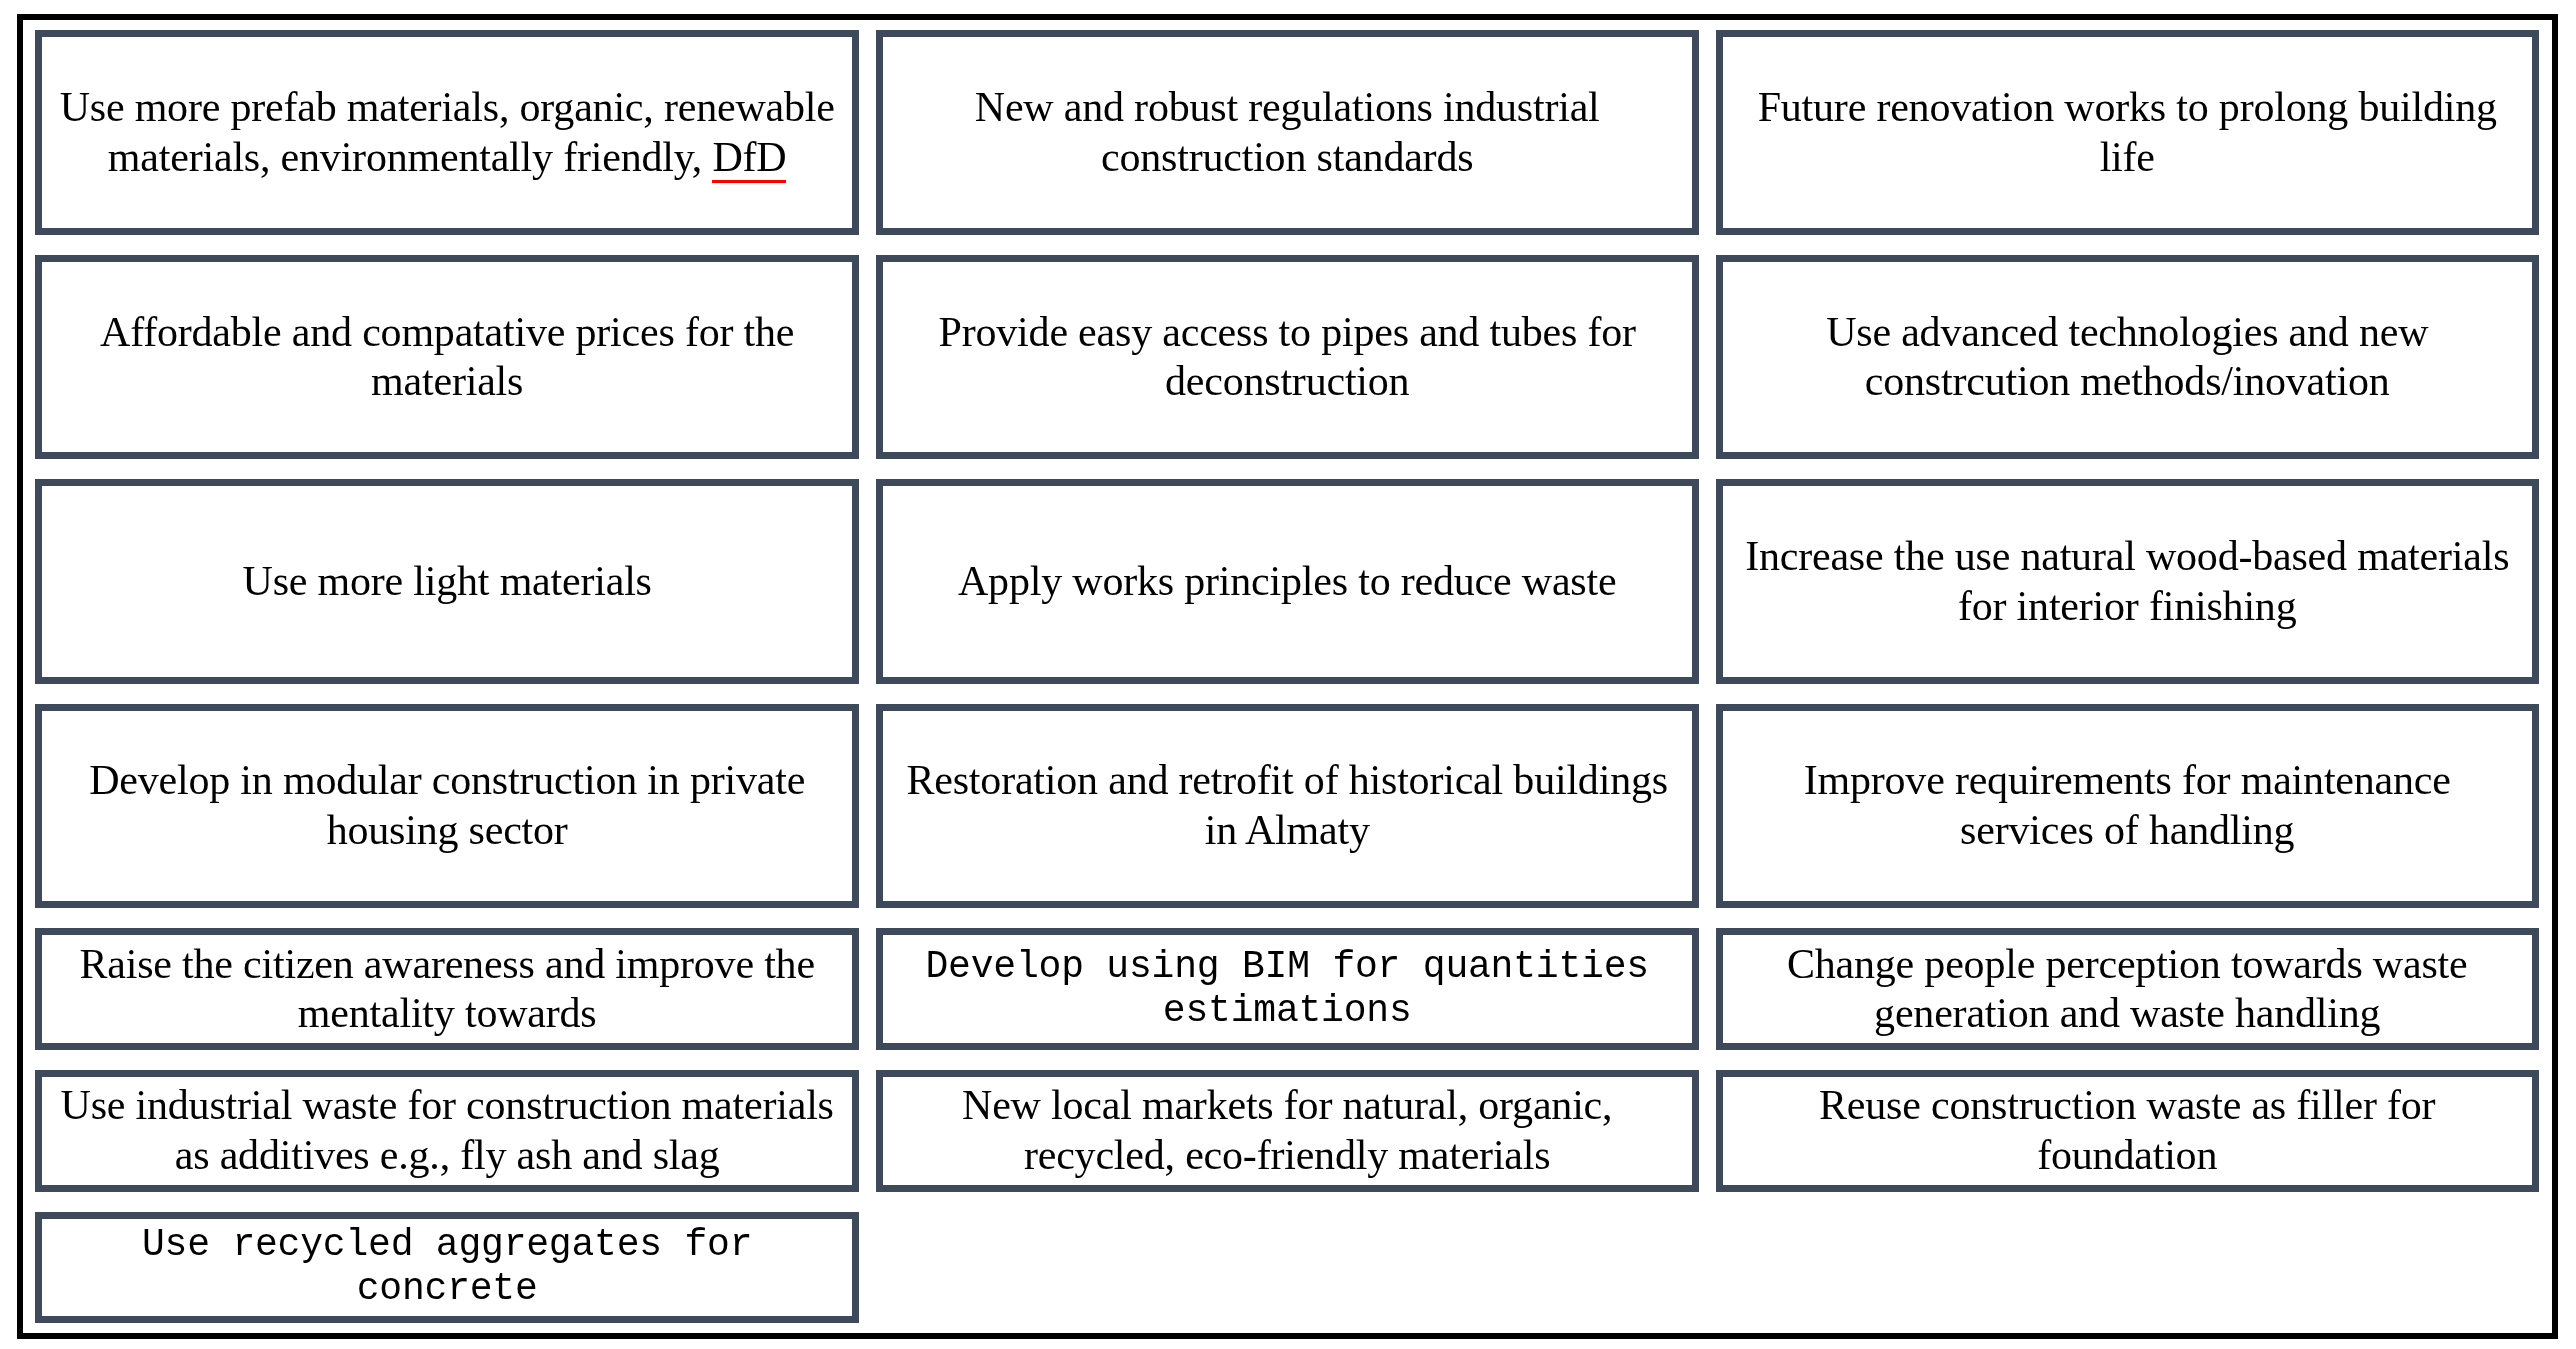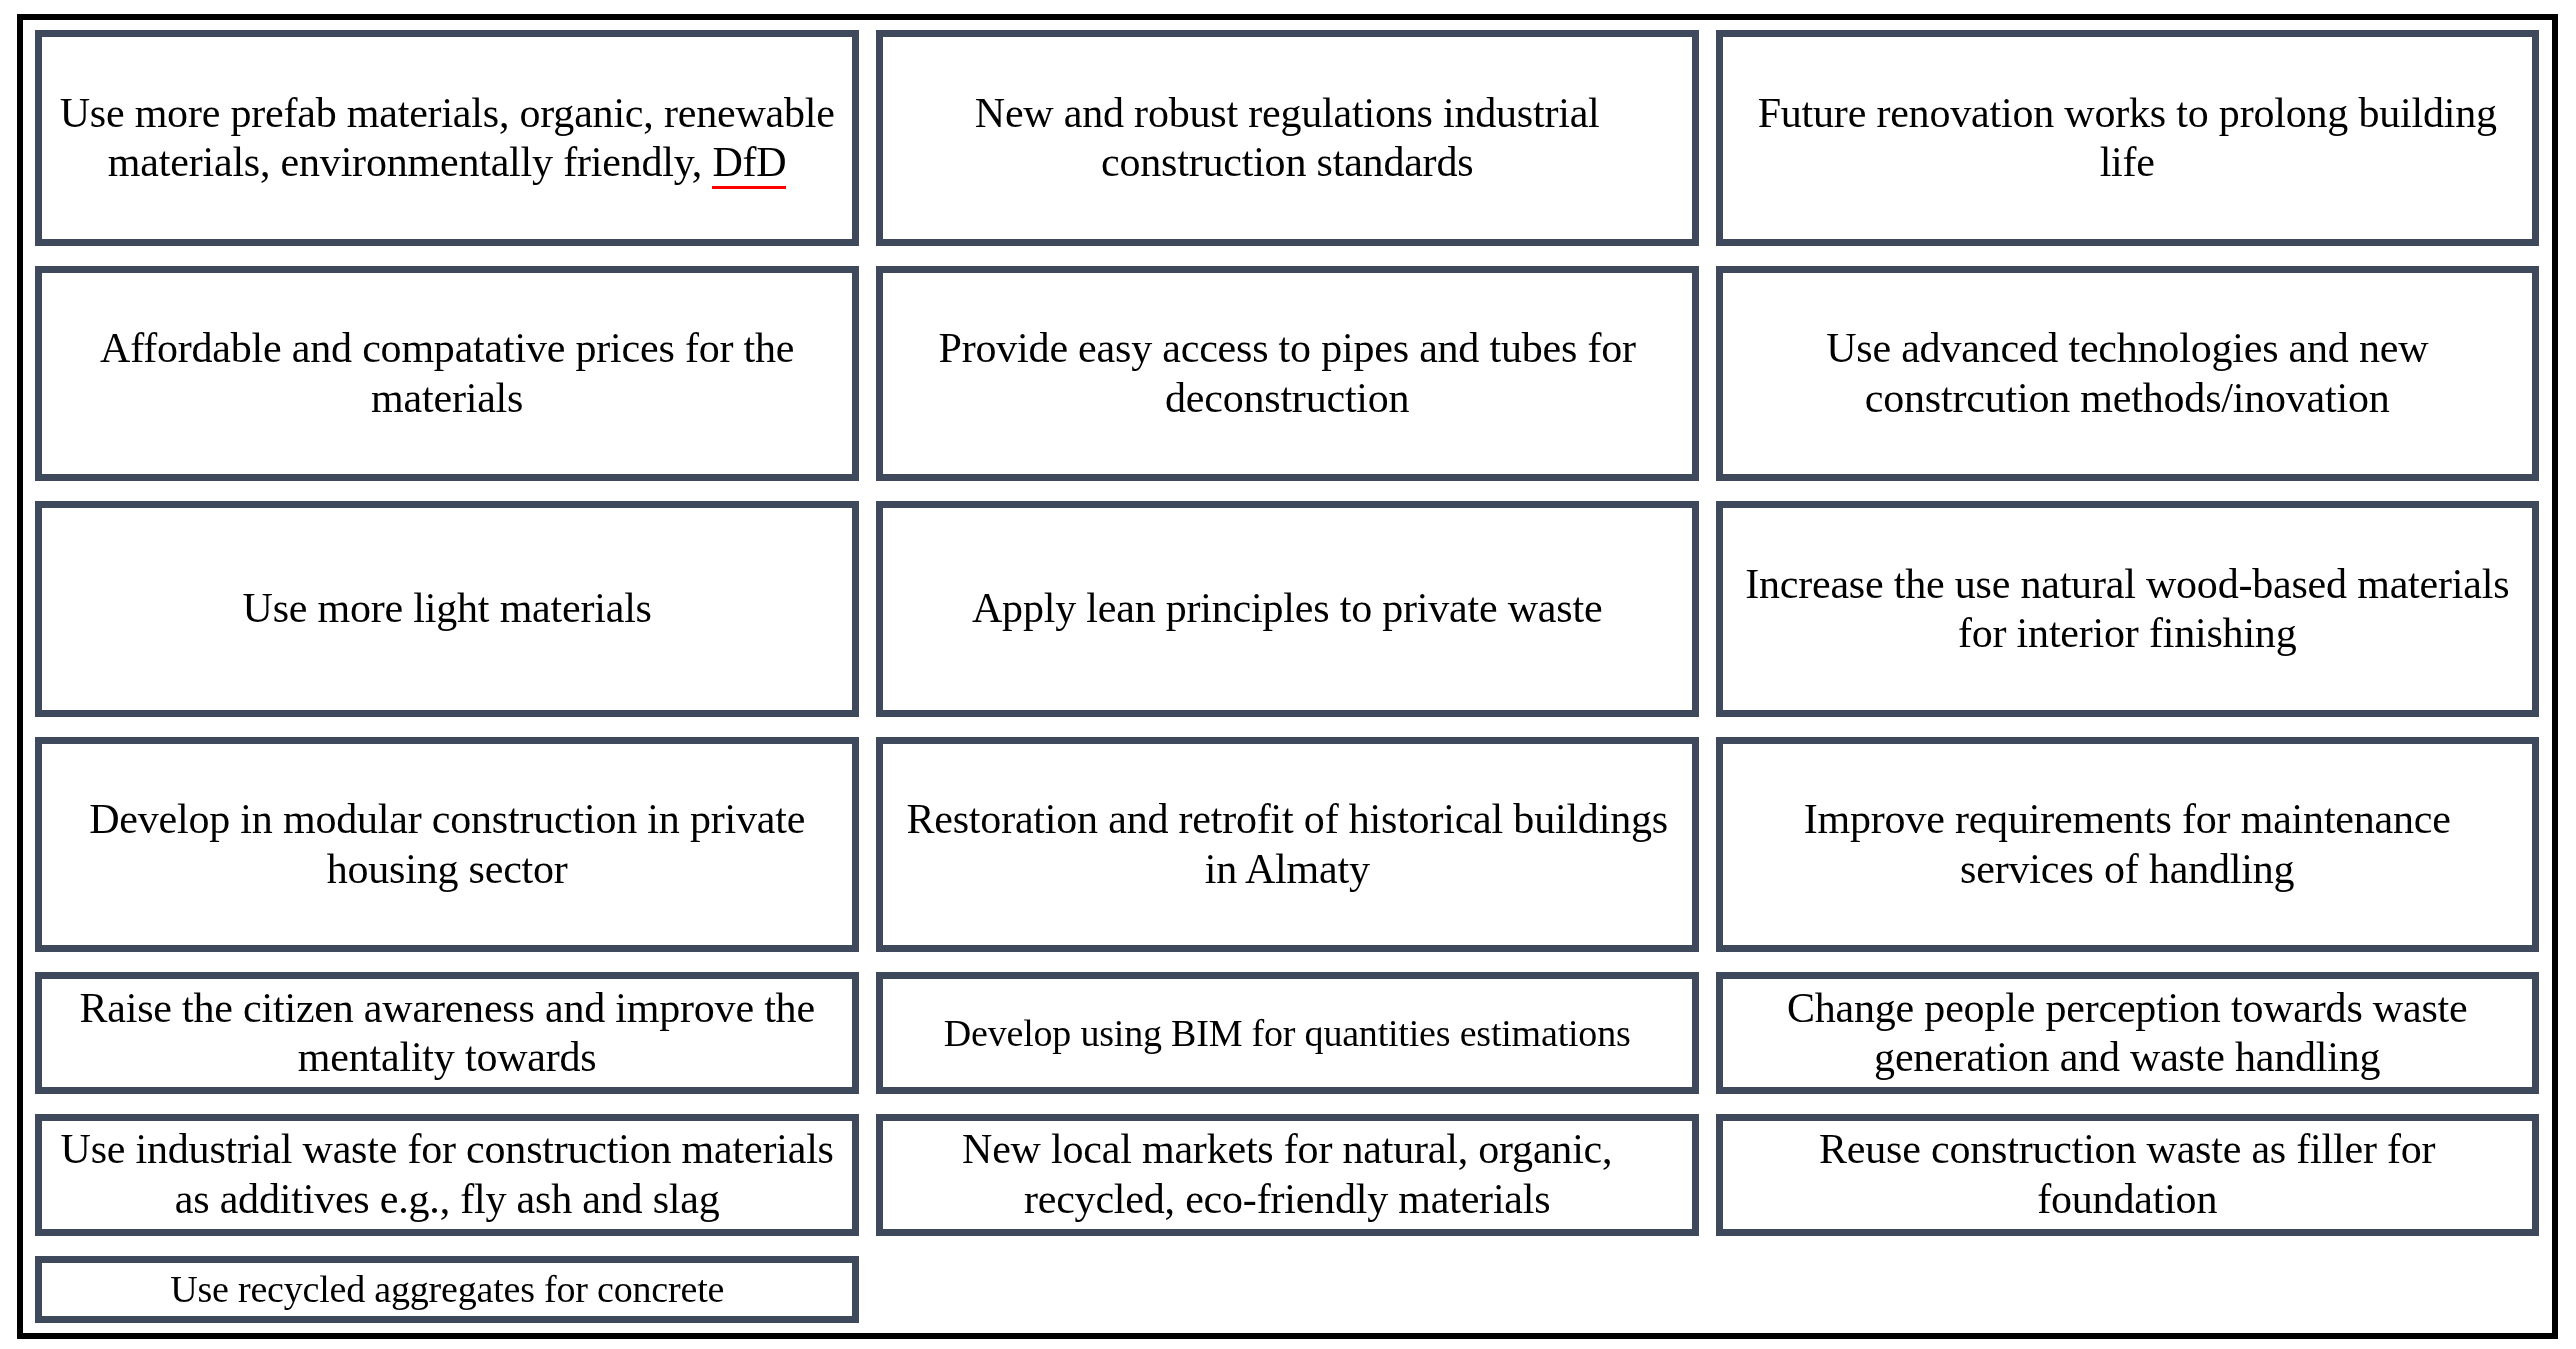--- a/index.html
+++ b/index.html
@@ -58,21 +58,21 @@
     font-size: 42px;
     line-height: 1.18;
     color: #000000;
     font-family: "Liberation Serif", "DejaVu Serif", serif;
     letter-spacing: -0.2px;
     word-break: normal;
   }
 
   
   .cell-text.alt-serif {
-    font-family: Liberation Serif, serif;
+    font-family: Liberation Mono, monospace;
     font-size: 38px;
     line-height: 1.16;
   }
 
   
   .spellcheck {
     border-bottom: 3px solid #ff0000;
     padding-bottom: 0.8px;
   }
 </style>
@@ -106,21 +106,21 @@
 
     <div class="matrix-cell">
       <div class="cell-text">Use advanced technologies and new constrcution methods/inovation</div>
     </div>
 
     <div class="matrix-cell">
       <div class="cell-text">Use more light materials</div>
     </div>
 
     <div class="matrix-cell">
-      <div class="cell-text">Apply lean principles to private waste</div>
+      <div class="cell-text">Apply works principles to reduce waste</div>
     </div>
 
     <div class="matrix-cell">
       <div class="cell-text">Increase the use natural wood-based materials for interior finishing</div>
     </div>
 
     <div class="matrix-cell">
       <div class="cell-text">Develop in modular construction in private housing sector</div>
     </div>
 

